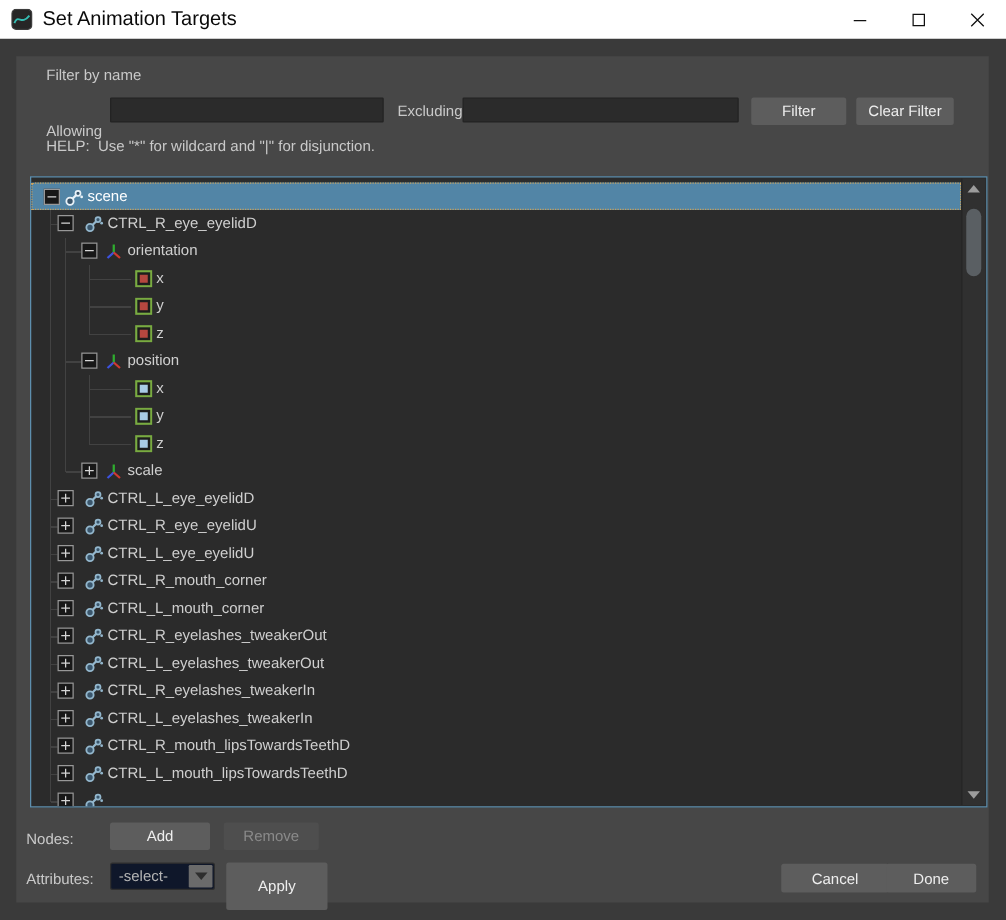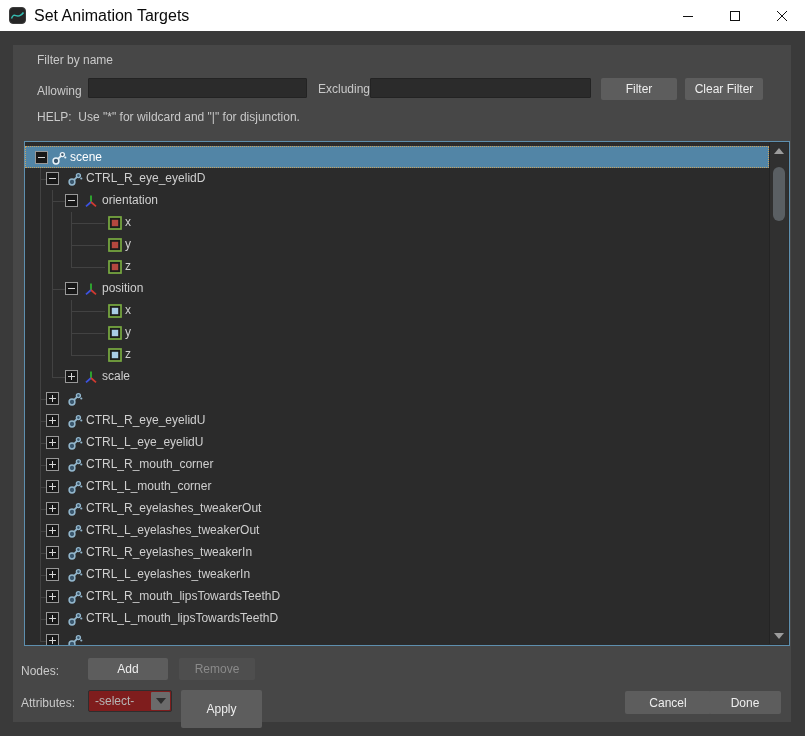--- a/index.html
+++ b/index.html
@@ -74,21 +74,21 @@
   .scroll-arrow.down{bottom:0;}
   .tri-up{width:0;height:0;border-left:5px solid transparent;border-right:5px solid transparent;border-bottom:6px solid #9c9c9c;}
   .tri-down{width:0;height:0;border-left:5px solid transparent;border-right:5px solid transparent;border-top:6px solid #9c9c9c;}
   .scroll-thumb{
     position:absolute;left:3px;width:12px;top:24px;height:54px;
     background:#5a5f63;border-radius:6px;cursor:pointer;
   }
   
   .dropdown{
     position:absolute;left:88px;top:690px;width:84px;height:22px;
-    background:#7f1d1d;border:1px solid #2e2e2e;box-sizing:border-box;
+    background:#0f172a;border:1px solid #2e2e2e;box-sizing:border-box;
     display:flex;align-items:center;cursor:pointer;border-radius:2px;
   }
   .dropdown .dd-value{flex:1;padding-left:6px;color:#b5b5b5;}
   .dropdown .dd-arrow{
     width:19px;height:18px;margin-right:1px;background:#6b6b6b;border-radius:1px;
     display:flex;align-items:center;justify-content:center;
   }
   .dd-tri{width:0;height:0;border-left:5px solid transparent;border-right:5px solid transparent;border-top:6px solid #2e2e2e;}
 </style>
 </head>
@@ -118,21 +118,21 @@
           <path d="M1,1 L11,11 M11,1 L1,11" stroke="#111" stroke-width="1" fill="none"></path>
         </svg>
     </div>
   </div>
 </div>
 
 <div class="panel"></div>
 
 <span class="abs label" style="left:37px;top:53px;">Filter by name</span>
 
-<span class="abs label" style="left:37px;top:84px;text-align:center;">Allowing</span>
+<span class="abs label" style="left:37px;top:98px;text-align:center;">Allowing</span>
 <input class="text-input" style="left: 88px; top: 78px; width: 219px;" value="">
 
 <span class="abs label" style="left:318px;top:82px;">Excluding</span>
 <input class="text-input" style="left: 370px; top: 78px; width: 221px;" value="">
 
 <button class="btn" style="left:601px;top:78px;width:76px;height:22px;">Filter</button>
 <button class="btn" style="left:685px;top:78px;width:78px;height:22px;">Clear Filter</button>
 
 <span class="abs label" style="left:37px;top:110px;"><span>HELP:</span>&nbsp; <span>Use "*" for wildcard and "|" for disjunction.</span></span>
 
@@ -231,20 +231,21 @@
         <span class="row-label" style="left:77px">scale</span>
       </div>
       <div class="tree-row" style="top: 246px;">
         <span class="expander plus" style="left:21px"></span>
         <span class="node-icon " style="left:42px"><svg width="16" height="16" viewBox="0 0 16 16">
       <line x1="6.6" y1="9.4" x2="10.8" y2="5.2" stroke="#93b7cd" stroke-width="1.8"></line>
       <circle cx="5" cy="11" r="2.9" fill="#3a566c" stroke="#93b7cd" stroke-width="1.5"></circle>
       <circle cx="11.4" cy="4.6" r="2" fill="#3a566c" stroke="#93b7cd" stroke-width="1.4"></circle>
       <circle cx="14.3" cy="7.5" r="1.1" fill="#93b7cd"></circle>
           </svg></span>
+        <span class="row-label" style="left:61px">CTRL_L_eye_eyelidD</span>
       </div>
       <div class="tree-row" style="top: 268px;">
         <span class="expander plus" style="left:21px"></span>
         <span class="node-icon " style="left:42px"><svg width="16" height="16" viewBox="0 0 16 16">
       <line x1="6.6" y1="9.4" x2="10.8" y2="5.2" stroke="#93b7cd" stroke-width="1.8"></line>
       <circle cx="5" cy="11" r="2.9" fill="#3a566c" stroke="#93b7cd" stroke-width="1.5"></circle>
       <circle cx="11.4" cy="4.6" r="2" fill="#3a566c" stroke="#93b7cd" stroke-width="1.4"></circle>
       <circle cx="14.3" cy="7.5" r="1.1" fill="#93b7cd"></circle>
           </svg></span>
         <span class="row-label" style="left:61px">CTRL_R_eye_eyelidU</span>

